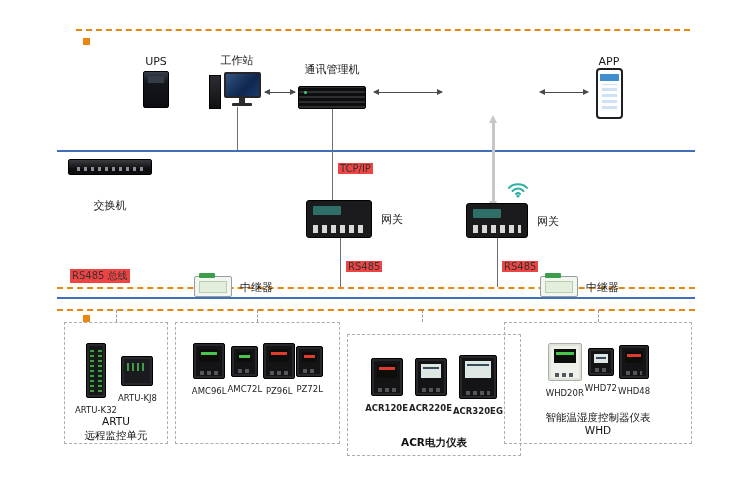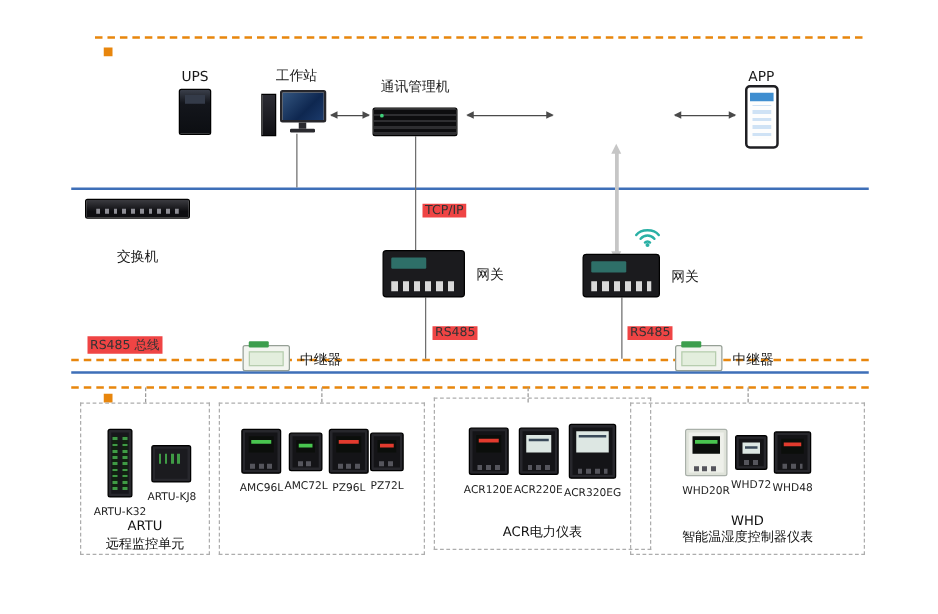--- a/index.html
+++ b/index.html
@@ -209,21 +209,21 @@
         <div class="dev btns sz72">
             <div class="scr red"></div>
           </div>
         <div class="dev-label">PZ72L</div>
       </div>
     </div>
     <div class="box-title">
     </div>
   </div>
 
-  <div class="abs group-box" style="left:347px;top:318px;width:174px;height:122px;">
+  <div class="abs group-box" style="left:347px;top:334px;width:174px;height:122px;font-weight:bold;">
     <div class="dev-row">
       <div class="dev-col">
         <div class="dev btns acr-s">
             <div class="scr red"></div>
           </div>
         <div class="dev-label">ACR120E</div>
       </div>
       <div class="dev-col">
         <div class="dev btns acr-s">
             <div class="scr white"></div>
@@ -258,18 +258,18 @@
         <div class="dev-label">WHD72</div>
       </div>
       <div class="dev-col">
         <div class="dev btns whd48">
             <div class="scr red"></div>
           </div>
         <div class="dev-label">WHD48</div>
       </div>
     </div>
     <div class="box-title">
+      <div>智能温湿度控制器仪表</div>
       <div>WHD</div>
-      <div>智能温湿度控制器仪表</div>
     </div>
   </div>
 
 </div>
 
 </body></html>

